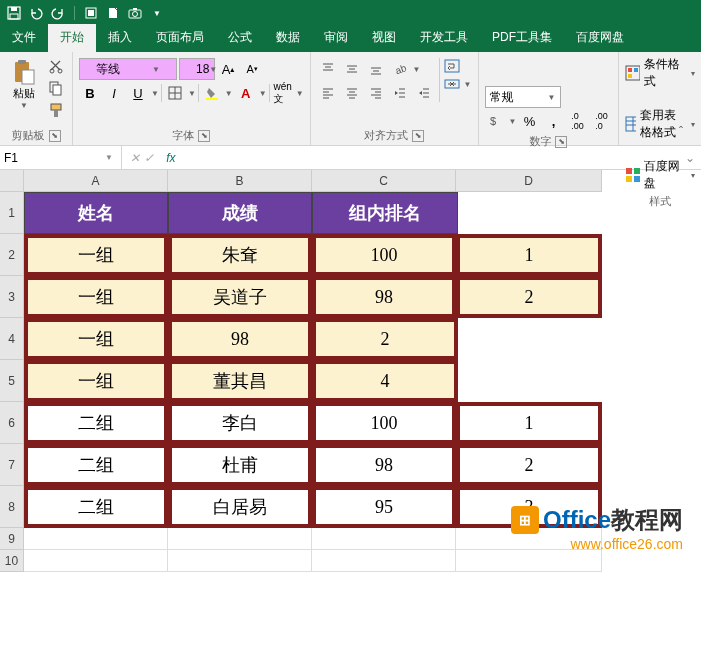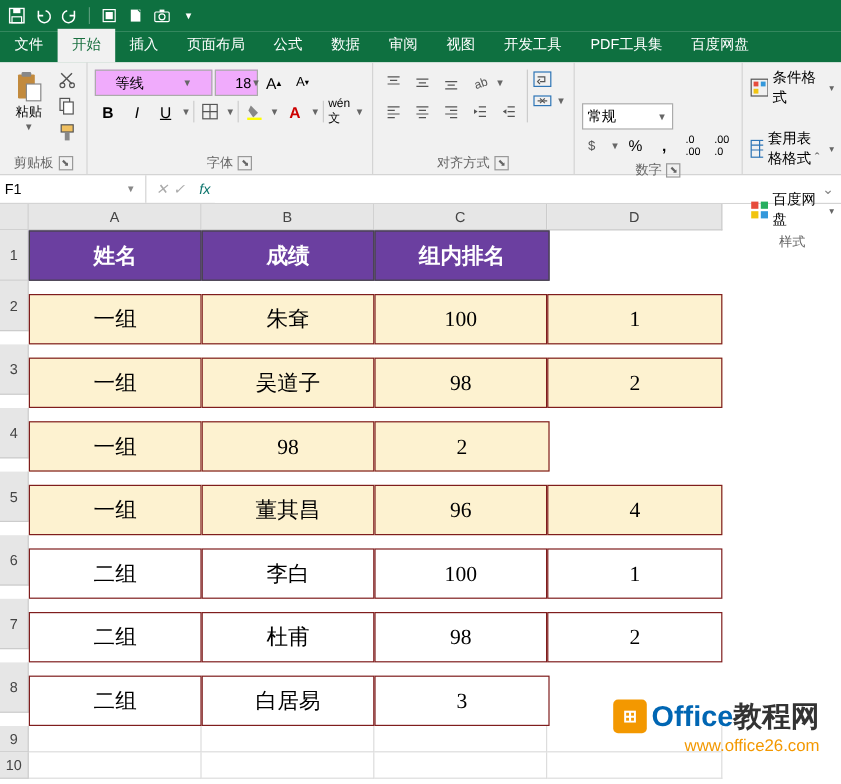--- a/index.html
+++ b/index.html
@@ -57,21 +57,21 @@
     .fx-btn { color: #aaa; cursor: pointer; font-style: italic; }
     .fx-label { color: #0f766e; font-style: italic; padding: 0 4px; }
     .formula-input { flex: 1; border: none; outline: none; font-size: 12px; padding: 0 4px; height: 100%; }
     .fb-expand { color: #888; padding: 0 6px; cursor: pointer; }
     .corner { width: 24px; height: 22px; background: #e6e6e6; border-right: 1px solid #ccc; border-bottom: 1px solid #ccc; }
     .col-h { height: 22px; background: #e6e6e6; border-right: 1px solid #ccc; border-bottom: 1px solid #ccc; display: flex; align-items: center; justify-content: center; color: #444; font-size: 12px; }
     .row-h { background: #e6e6e6; border-right: 1px solid #ccc; border-bottom: 1px solid #ccc; display: flex; align-items: center; justify-content: center; color: #444; font-size: 12px; }
     .data-cell { display: flex; align-items: center; justify-content: center; font-size: 18px; font-family: "SimSun", serif; }
     .hdr-cell { background: #6b3fa0; color: #fff; font-weight: bold; border: 1px solid #444; }
     .shade { background: #fdf2d0; }
-    .bordered { border: 1px solid #7f1d1d; margin-top: 11px; }
+    .bordered { border: 4px solid #7f1d1d; }
     .empty-cell { border-right: 1px solid #ddd; border-bottom: 1px solid #ddd; }
     
     .watermark { position: absolute; right: 18px; bottom: 20px; text-align: right; }
     .wm-top { font-size: 24px; font-weight: bold; color: #0066b3; display: flex; align-items: center; gap: 4px; }
     .wm-orange { width: 28px; height: 28px; background: #f39800; border-radius: 4px; display: inline-flex; align-items: center; justify-content: center; color: #fff; font-size: 14px; font-weight: bold; }
     .wm-url { color: #f39800; font-size: 14px; }
     
     svg { display: block; }
   </style>
 </head>
@@ -447,41 +447,41 @@
       <div style="display: flex;">
         <div class="row-h" style="width: 24px; height: 42px;">4</div>
         <div class="data-cell bordered shade" style="width: 144px; height: 42px;">一组</div>
         <div class="data-cell bordered shade" style="width: 144px; height: 42px;">98</div>
         <div class="data-cell bordered shade" style="width: 146px; height: 42px;">2</div>
       </div>
       <div style="display: flex;">
         <div class="row-h" style="width: 24px; height: 42px;">5</div>
         <div class="data-cell bordered shade" style="width: 144px; height: 42px;">一组</div>
         <div class="data-cell bordered shade" style="width: 144px; height: 42px;">董其昌</div>
-        <div class="data-cell bordered shade" style="width: 144px; height: 42px;">96</div>
         <div class="data-cell bordered shade" style="width: 146px; height: 42px;">4</div>
       </div>
       <div style="display: flex;">
         <div class="row-h" style="width: 24px; height: 42px;">6</div>
         <div class="data-cell bordered" style="width: 144px; height: 42px;">二组</div>
         <div class="data-cell bordered" style="width: 144px; height: 42px;">李白</div>
         <div class="data-cell bordered" style="width: 144px; height: 42px;">100</div>
         <div class="data-cell bordered" style="width: 146px; height: 42px;">1</div>
       </div>
       <div style="display: flex;">
         <div class="row-h" style="width: 24px; height: 42px;">7</div>
         <div class="data-cell bordered" style="width: 144px; height: 42px;">二组</div>
         <div class="data-cell bordered" style="width: 144px; height: 42px;">杜甫</div>
         <div class="data-cell bordered" style="width: 144px; height: 42px;">98</div>
         <div class="data-cell bordered" style="width: 146px; height: 42px;">2</div>
       </div>
       <div style="display: flex;">
         <div class="row-h" style="width: 24px; height: 42px;">8</div>
         <div class="data-cell bordered" style="width: 144px; height: 42px;">二组</div>
         <div class="data-cell bordered" style="width: 144px; height: 42px;">白居易</div>
+        <div class="data-cell bordered" style="width: 144px; height: 42px;">95</div>
         <div class="data-cell bordered" style="width: 146px; height: 42px;">3</div>
       </div>
       <div style="display: flex;">
         <div class="row-h" style="width: 24px; height: 22px;">9</div>
         <div class="empty-cell" style="width: 144px; height: 22px;"></div>
         <div class="empty-cell" style="width: 144px; height: 22px;"></div>
         <div class="empty-cell" style="width: 144px; height: 22px;"></div>
         <div class="empty-cell" style="width: 146px; height: 22px;"></div>
       </div>
       <div style="display: flex;">

